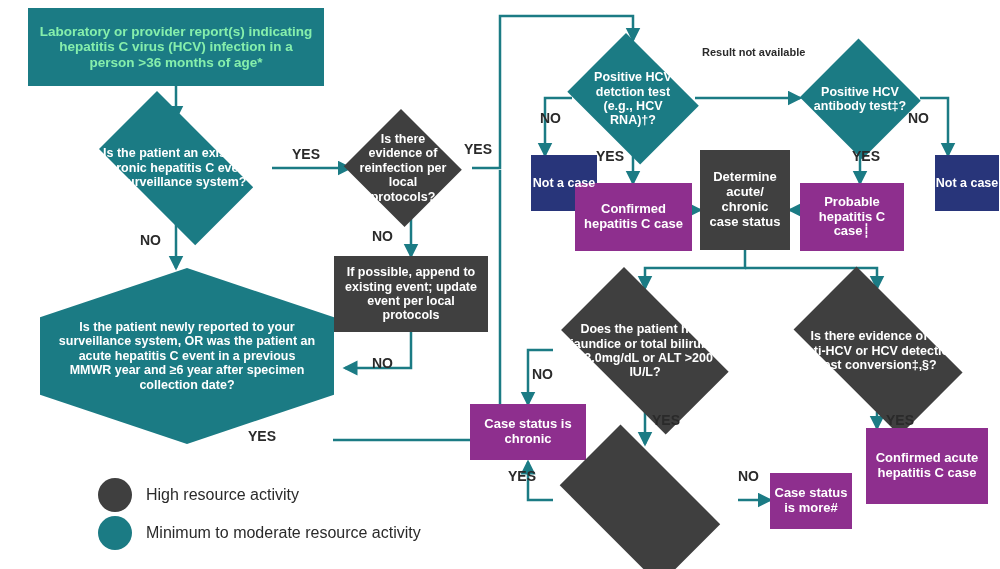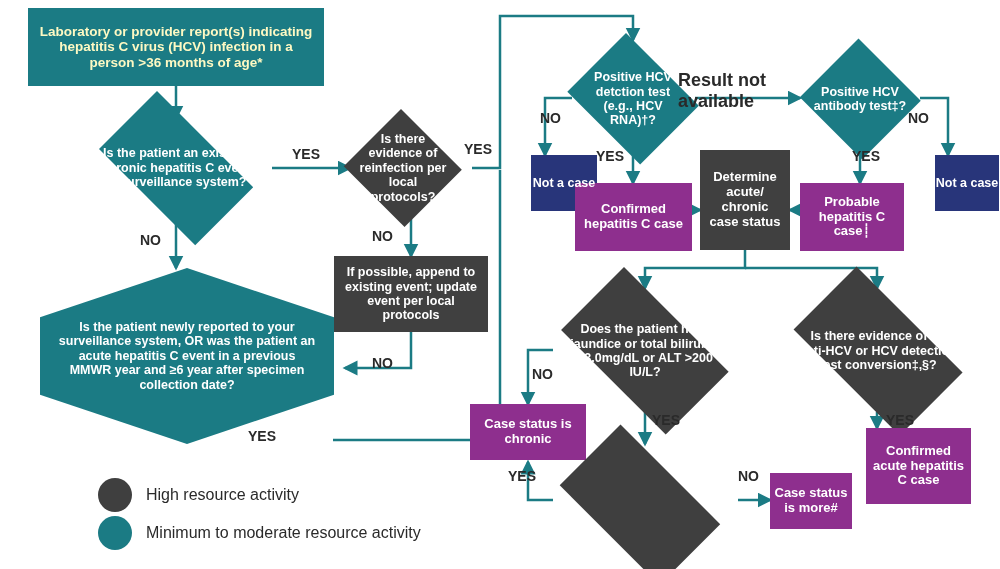--- a/index.html
+++ b/index.html
@@ -4,21 +4,21 @@
 <style>
   html,body{margin:0;padding:0;}
   body{width:1000px;height:569px;background:#ffffff;font-family:"Liberation Sans",sans-serif;overflow:hidden;}
   #canvas{position:relative;width:1000px;height:569px;}
 
   .node{position:absolute;display:flex;align-items:center;justify-content:center;text-align:center;box-sizing:border-box;}
   .node .txt{position:relative;z-index:2;line-height:1.15;}
 
   
   .rect{border-radius:0;}
-  .teal{background:#1b7b84;color:#fef9c3;}
+  .teal{background:#1b7b84;color:#86efac;}
   .gray{background:#404040;color:#ffffff;}
   .purple{background:#8e2f8e;color:#ffffff;}
   .navy{background:#28357a;color:#ffffff;margin-left:19px;}
 
   
   .diamond{background:transparent;}
   .diamond .shape{position:absolute;left:50%;top:50%;width:70.71%;height:70.71%;transform:translate(-50%,-50%) rotate(45deg);}
   .diamond.tealD .shape{background:#1b7b84;}
   .diamond.grayD .shape{background:#3f3f3f;}
   .diamond .txt{color:#ffffff;}
@@ -156,33 +156,33 @@
   </div>
 
   <div class="node diamond grayD" style="left:540px;top:444px;width:200px;height:122px;">
     <div class="shape"></div>
   </div>
 
   <div class="node rect purple" style="left:770px;top:473px;width:82px;height:56px;padding:2px 4px;">
     <div class="txt" style="font-size:13px;font-weight:bold;">Case status is more#</div>
   </div>
 
-  <div class="node rect purple" style="left:866px;top:428px;width:105px;height:76px;padding:2px 6px;">
+  <div class="node rect purple" style="left:866px;top:428px;width:122px;height:76px;padding:2px 6px;">
     <div class="txt" style="font-size:13px;font-weight:bold;">Confirmed acute hepatitis C case</div>
   </div>
 
   <div class="lbl" style="left:292px;top:146px;font-size:14px;">YES</div>
   <div class="lbl" style="left:140px;top:232px;font-size:14px;">NO</div>
   <div class="lbl" style="left:464px;top:141px;font-size:14px;">YES</div>
   <div class="lbl" style="left:372px;top:228px;font-size:14px;">NO</div>
   <div class="lbl" style="left:372px;top:355px;font-size:14px;">NO</div>
   <div class="lbl" style="left:248px;top:428px;font-size:14px;">YES</div>
   <div class="lbl" style="left:540px;top:110px;font-size:14px;">NO</div>
   <div class="lbl" style="left:596px;top:148px;font-size:14px;">YES</div>
-  <div class="lbl" style="left:678px;top:46px;font-size:18px;width:110px;line-height:1.15;margin-top:24px;">Result not available</div>
+  <div class="lbl" style="left:702px;top:46px;font-size:11px;width:110px;line-height:1.15;">Result not available</div>
   <div class="lbl" style="left:908px;top:110px;font-size:14px;">NO</div>
   <div class="lbl" style="left:852px;top:148px;font-size:14px;">YES</div>
   <div class="lbl" style="left:532px;top:366px;font-size:14px;">NO</div>
   <div class="lbl" style="left:652px;top:412px;font-size:14px;">YES</div>
   <div class="lbl" style="left:508px;top:468px;font-size:14px;">YES</div>
   <div class="lbl" style="left:738px;top:468px;font-size:14px;">NO</div>
   <div class="lbl" style="left:886px;top:412px;font-size:14px;">YES</div>
 
   <div class="legend-dot" style="left:98px;top:478px;background:#3f3f3f;"></div>
   <div class="legend-txt" style="left:146px;top:486px;">High resource activity</div>

